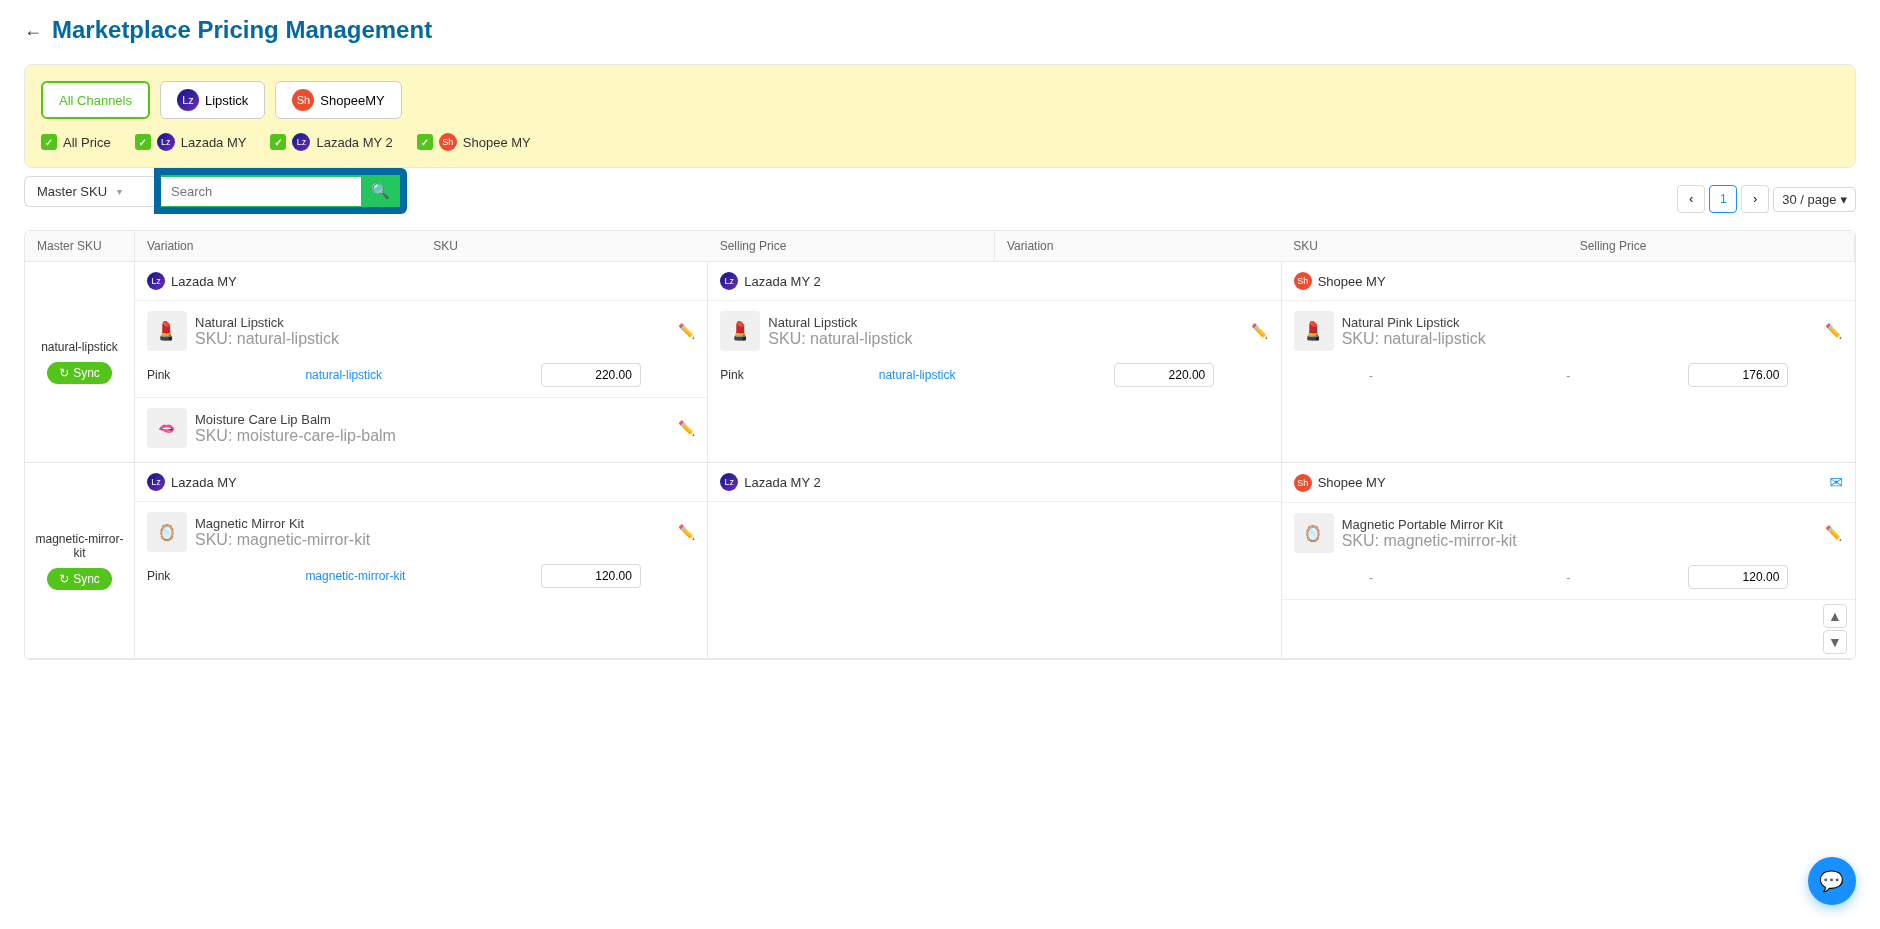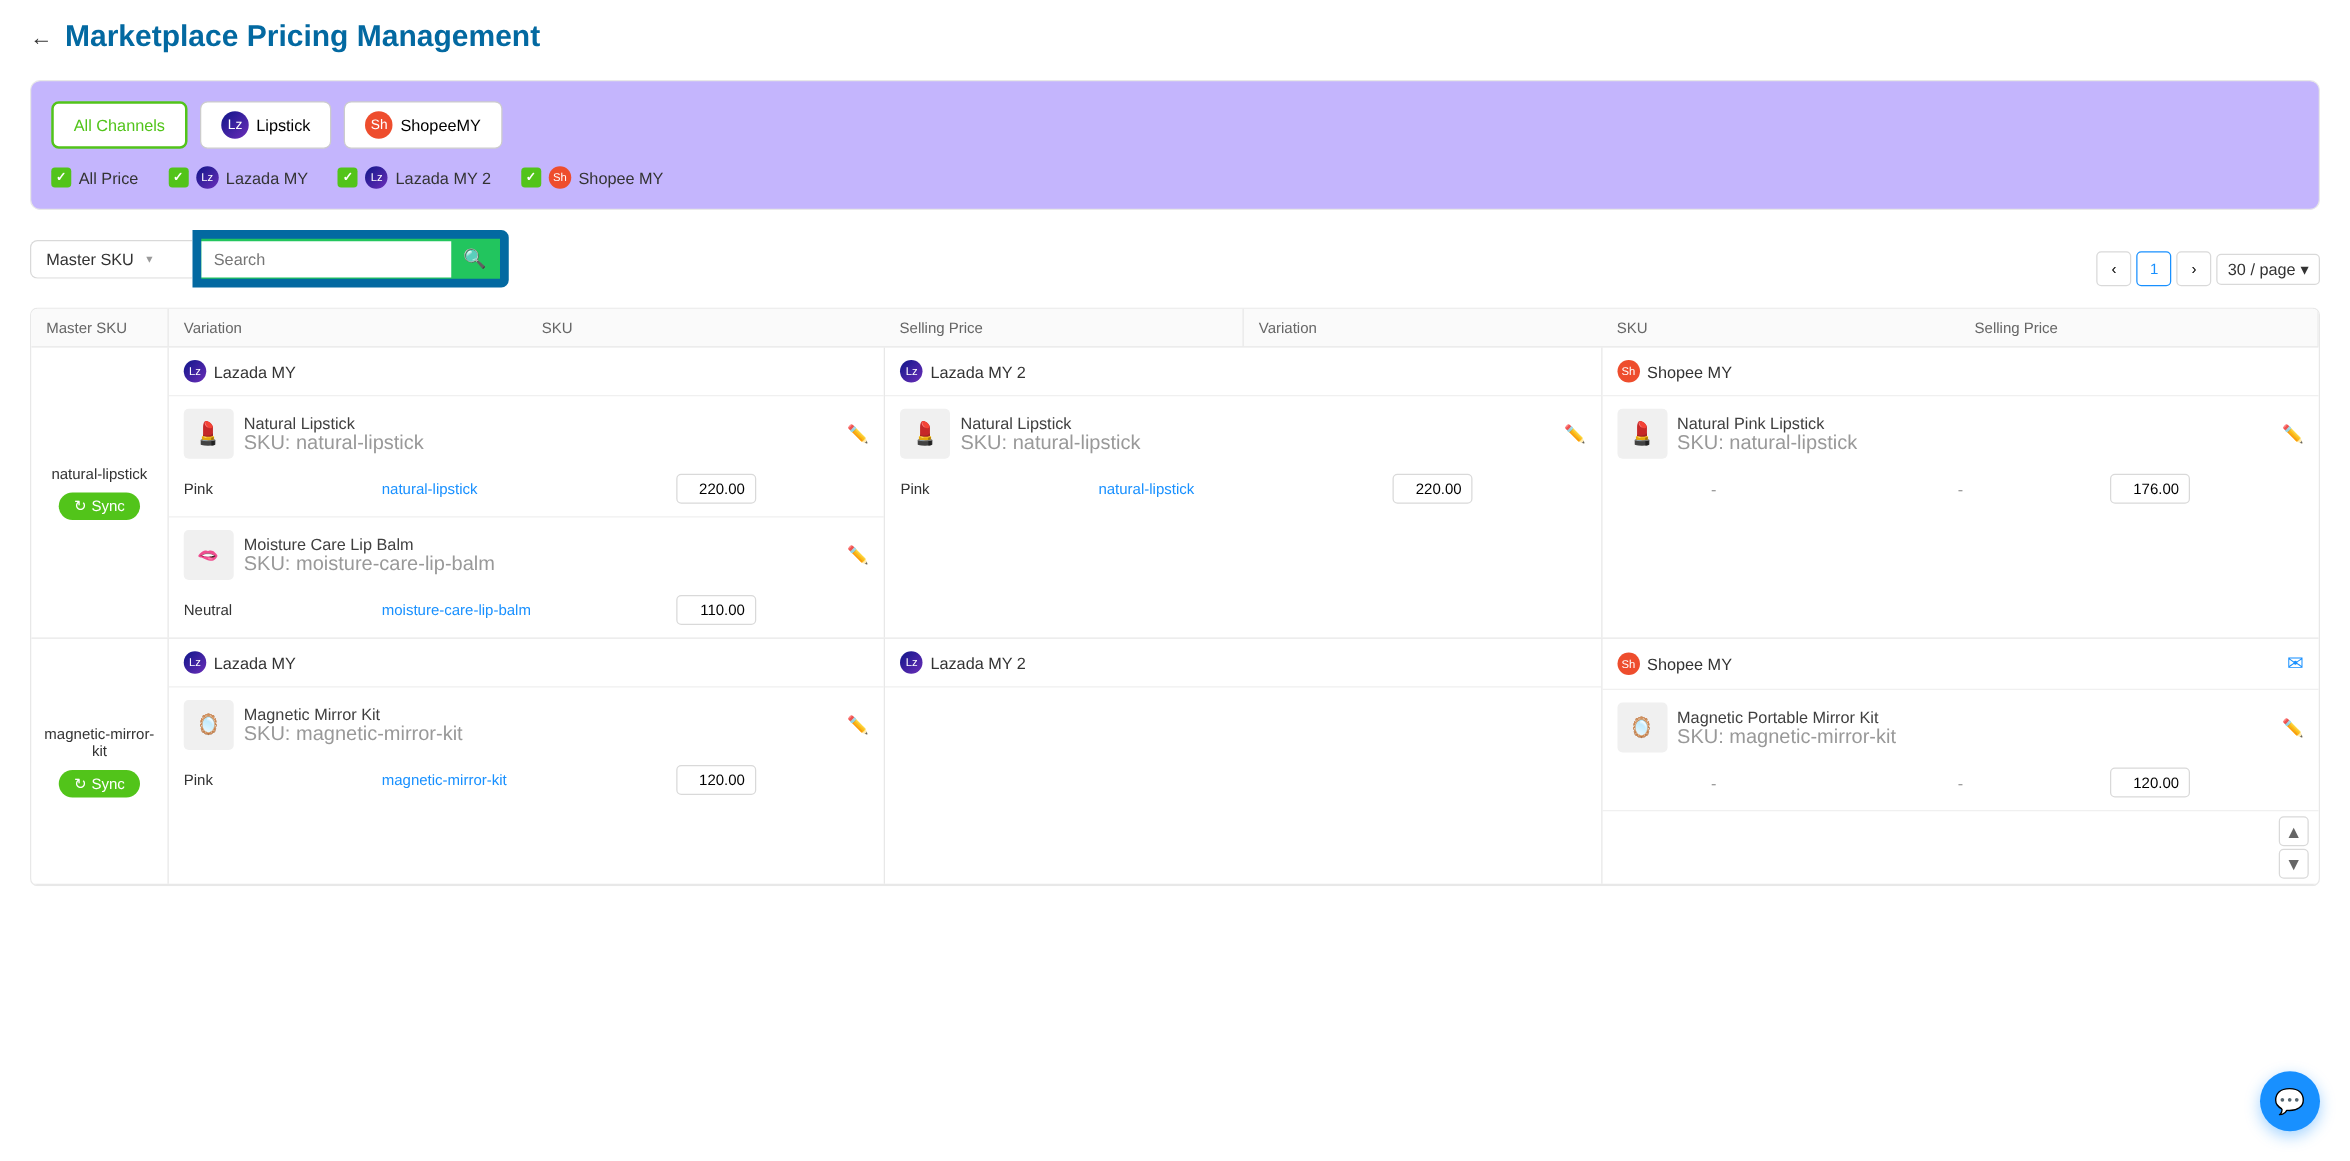--- a/index.html
+++ b/index.html
@@ -6,21 +6,21 @@
     body { font-family: -apple-system, BlinkMacSystemFont, 'Segoe UI', sans-serif; background: #f5f5f5; color: #333; font-size: 13px; }
 
     .page-container { background: #fff; min-height: 100vh; padding: 16px 24px; }
 
     
     .page-header { display: flex; align-items: center; gap: 10px; margin-bottom: 20px; }
     .back-btn { background: none; border: none; cursor: pointer; font-size: 18px; color: #333; display: flex; align-items: center; }
     .page-title { font-size: 24px; font-weight: 600; color: #0369a1; }
 
     
-    .channels-section { background: #c4b5fd; border: 1px solid #e8e8e8; border-radius: 8px; padding: 16px; margin-bottom: 16px; }
+    .channels-section { background: #fef9c3; border: 1px solid #e8e8e8; border-radius: 8px; padding: 16px; }
     .channel-tabs { display: flex; gap: 10px; margin-bottom: 14px; }
     .channel-tab { display: flex; align-items: center; gap: 6px; padding: 7px 16px; border-radius: 6px; border: 1px solid #ccc; background: #fff; cursor: pointer; font-size: 13px; font-weight: 500; }
     .channel-tab.active { border-color: #52c41a; color: #52c41a; border-width: 2px; }
     .channel-tab .ch-icon { width: 22px; height: 22px; border-radius: 50%; display: inline-flex; align-items: center; justify-content: center; font-size: 11px; color: #fff; }
     .lazada-icon { background: linear-gradient(135deg, #0f1689, #6c2eb9); }
     .shopee-icon { background: #ee4d2d; }
 
     .stores-row { display: flex; align-items: center; gap: 24px; }
     .store-item { display: flex; align-items: center; gap: 6px; font-size: 13px; }
     .store-check { width: 16px; height: 16px; background: #52c41a; border-radius: 3px; display: inline-flex; align-items: center; justify-content: center; }
@@ -56,21 +56,21 @@
 
     .product-block { padding: 10px 12px 6px; border-bottom: 1px solid #f0f0f0; }
     .product-block:last-child { border-bottom: none; }
     .product-info { display: flex; align-items: center; gap: 8px; margin-bottom: 8px; }
     .product-thumb { width: 40px; height: 40px; border-radius: 4px; object-fit: cover; background: #f0f0f0; display: flex; align-items: center; justify-content: center; font-size: 18px; flex-shrink: 0; }
     .product-name { font-size: 13px; font-weight: 500; color: #404040; }
     .product-sku { font-size: 16px; color: #999; }
     .variation-row { display: grid; grid-template-columns: 1fr 1.5fr 1fr; align-items: center; gap: 4px; padding: 4px 0; }
     .var-label { font-size: 12px; color: #333; }
     .var-sku { font-size: 12px; color: #1890ff; }
-    .price-input { width: 64px; border: 1px solid #d9d9d9; border-radius: 4px; padding: 4px 8px; font-size: 12px; text-align: right; }
+    .price-input { width: 100px; border: 1px solid #d9d9d9; border-radius: 4px; padding: 4px 8px; font-size: 12px; text-align: right; }
     .empty-dash { font-size: 13px; color: #999; text-align: center; }
     .edit-btn { position: absolute; right: 0; top: 50%; transform: translateY(-50%); background: none; border: none; cursor: pointer; color: #1890ff; font-size: 14px; }
     .action-icon-btn { background: none; border: none; cursor: pointer; font-size: 14px; color: #666; }
 
     .blue-fab { position: fixed; bottom: 24px; right: 24px; width: 48px; height: 48px; background: #1890ff; border-radius: 50%; border: none; cursor: pointer; display: flex; align-items: center; justify-content: center; color: #fff; font-size: 20px; box-shadow: 0 4px 12px rgba(24,144,255,0.4); }
 
     
     .scroll-wrapper { overflow-x: auto; }
   </style>
 </head>
@@ -194,25 +194,20 @@
 
             <div class="product-block">
               <div class="product-info" style="position:relative;">
                 <div class="product-thumb" style="font-size:14px;">🫦</div>
                 <div>
                   <div class="product-name">Moisture Care Lip Balm</div>
                   <div class="product-sku">SKU: moisture-care-lip-balm</div>
                 </div>
                 <button class="edit-btn" style="margin-left:auto;">✏️</button>
               </div>
-              <div class="variation-row">
-                <span class="var-label">Neutral</span>
-                <span class="var-sku">moisture-care-lip-balm</span>
-                <input class="price-input" type="text" value="110.00" style="">
-              </div>
             </div>
           </div>
 
           <div class="store-col">
             <div class="store-header">
               <span class="store-icon lazada-icon">Lz</span>
               <span>Lazada MY 2</span>
             </div>
             <div class="product-block">
               <div class="product-info" style="position:relative;">

